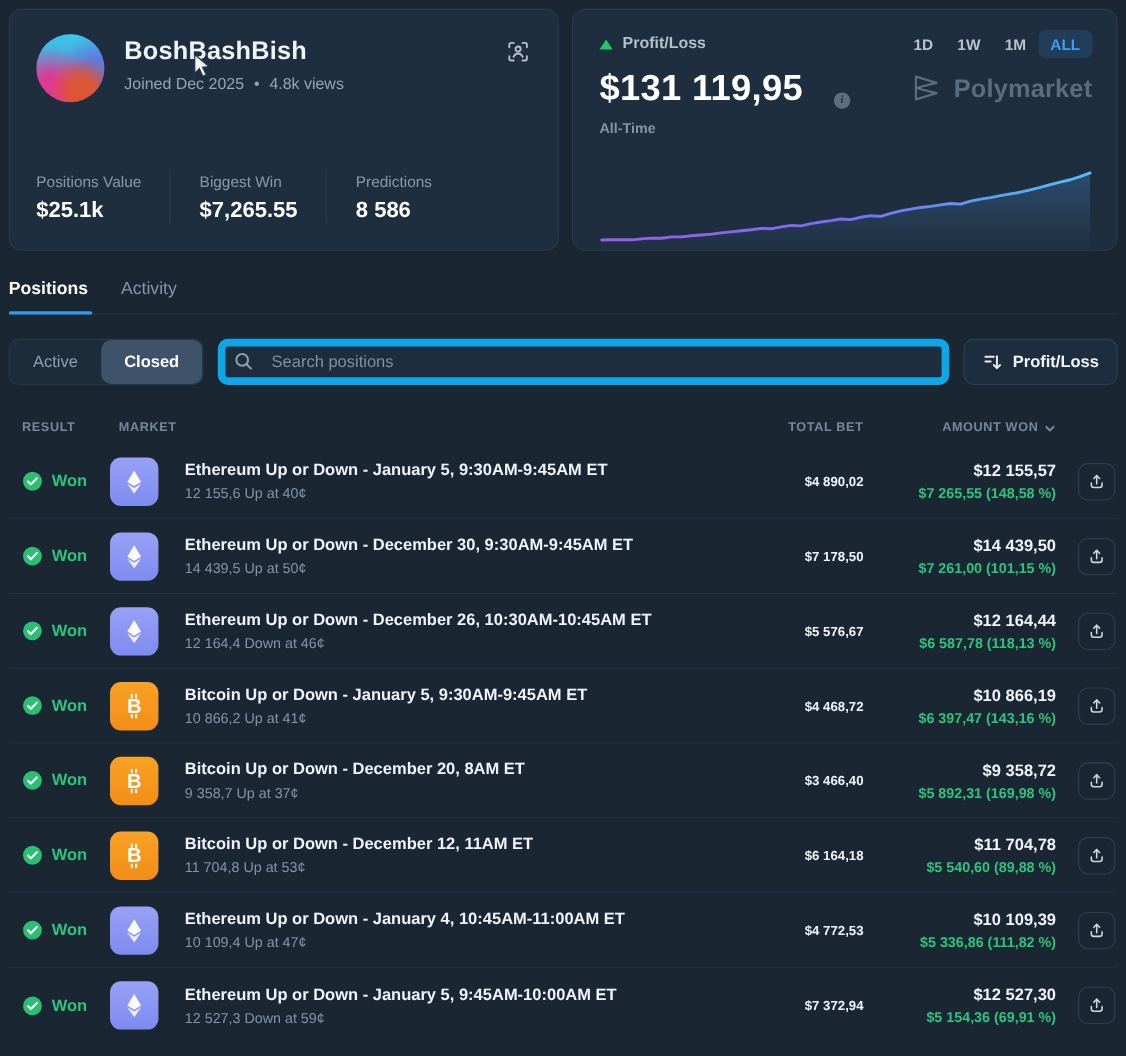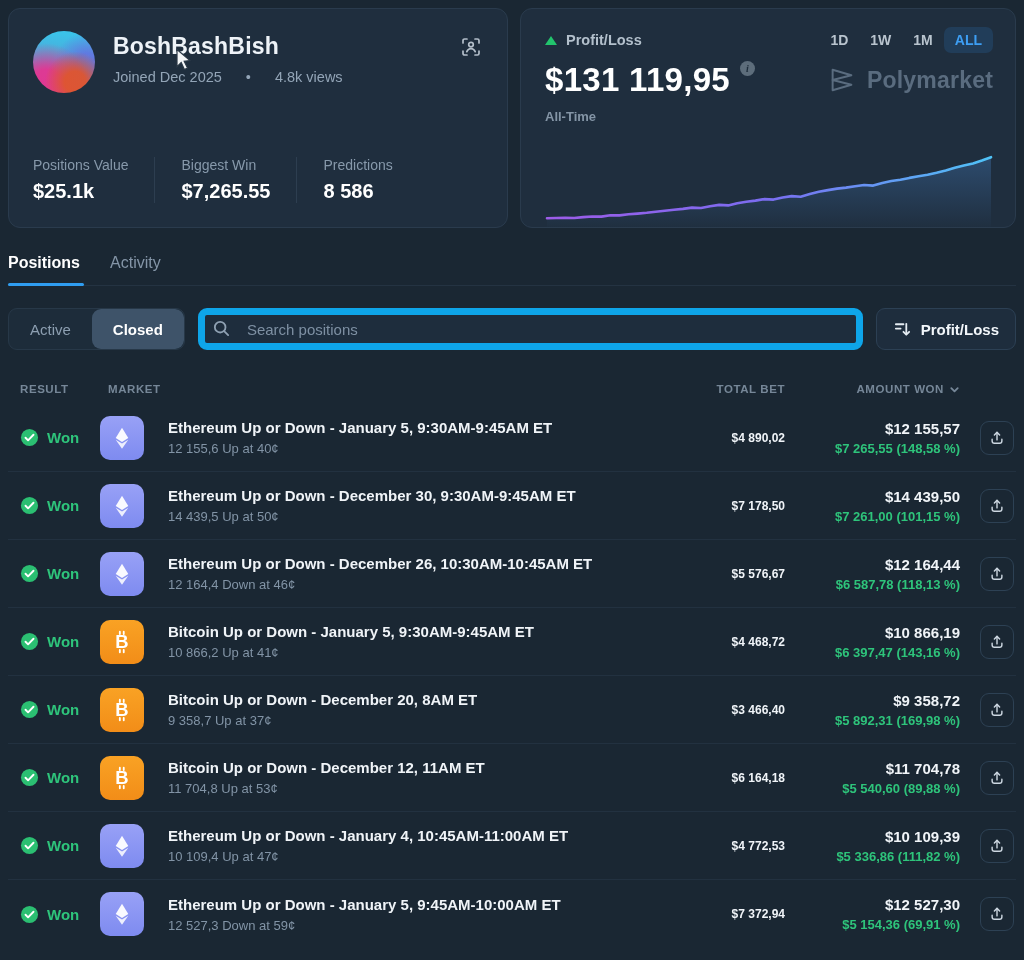--- a/index.html
+++ b/index.html
@@ -29,40 +29,40 @@
   .avatar {
     width:62px; height:62px; border-radius:50%;
     background:
       radial-gradient(circle at 68% 82%, rgba(222,86,46,.95) 0 16%, rgba(222,86,46,0) 46%),
       radial-gradient(circle at 22% 88%, rgba(226,54,146,.95) 0 22%, rgba(226,54,146,0) 58%),
       radial-gradient(circle at 88% 55%, rgba(104,104,226,.75) 0 18%, rgba(104,104,226,0) 52%),
       linear-gradient(185deg, #3bc3e9 8%, #4fa6d6 48%, #d34f97 96%);
   }
   .profile-names { padding-top:2px; }
   .profile-name { font-size:23px; font-weight:700; letter-spacing:.2px; }
-  .profile-sub { margin-top:9px; font-size:14.5px; color:#93a5b7; display:flex; gap:24px; align-items:center; }
+  .profile-sub { margin-top:9px; font-size:14.5px; color:#93a5b7; display:flex; gap:9px; align-items:center; }
   .scan-btn { position:absolute; top:26px; right:24px; width:24px; height:24px; cursor:pointer; }
   .stats { display:flex; align-items:stretch; }
   .stat { padding-right:26px; }
   .stat + .stat { padding-left:26px; border-left:1px solid #2d3e50; }
   .stat-label { font-size:14px; color:#8799ab; }
   .stat-value { margin-top:7px; font-size:20px; font-weight:700; color:#fff; }
 
   .pnl-card { flex:1; padding:18px 22px 0 24px; display:flex; flex-direction:column; position:relative; }
   .pnl-row1 { display:flex; align-items:center; justify-content:space-between; }
   .pnl-label-wrap { display:flex; align-items:center; gap:9px; color:#b3c0cc; font-size:14.5px; font-weight:600; }
   .tri-up { width:0; height:0; border-left:6px solid transparent; border-right:6px solid transparent; border-bottom:9px solid #22c46d; }
   .ranges { display:flex; align-items:center; gap:0; }
   .range {
     font-size:14px; font-weight:700; color:#b9c4ce;
     padding:5px 11px; border-radius:7px; cursor:pointer;
   }
   .range.active { color:#3d9ef3; background:#213d59; }
   .pnl-row2 { display:flex; align-items:center; justify-content:space-between; margin-top:8px; }
-  .pnl-value-wrap { display:flex; align-items:flex-start; gap:10px; }
+  .pnl-value-wrap { display:flex; align-items:flex-end; gap:28px; }
   .pnl-value { font-size:33px; font-weight:800; letter-spacing:.3px; color:#fff; }
   .info-dot {
     width:15px; height:15px; border-radius:50%; background:#5d6d7b;
     color:#1e2d3c; font-size:10px; font-weight:800; display:flex; align-items:center; justify-content:center;
     font-family:"Liberation Serif","DejaVu Serif",serif; font-style:italic;
   }
   .brand { display:flex; align-items:center; gap:10px; color:#5a6c7f; }
   .brand-text { font-size:23px; font-weight:600; letter-spacing:.2px; }
   .pnl-period { margin-top:10px; font-size:13px; font-weight:600; color:#8495a6; }
   .chart-wrap { margin-top:auto; height:82px; }

